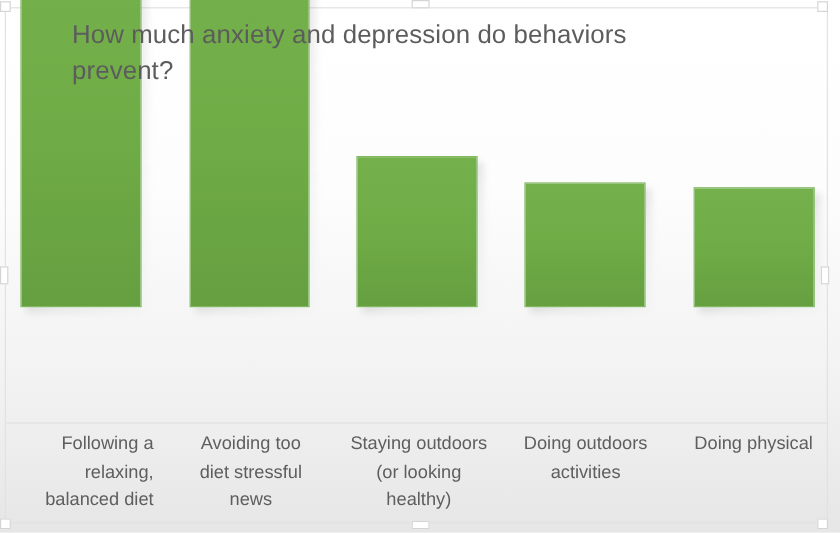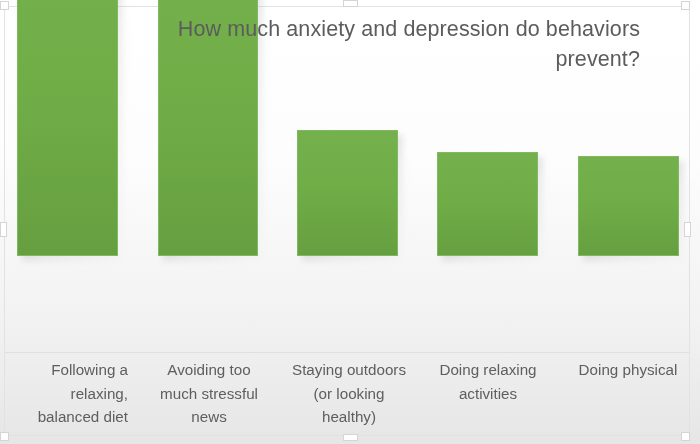--- a/index.html
+++ b/index.html
@@ -53,21 +53,21 @@
   #handle-bl { left: 0px;   top: 432px;}
   #handle-bc { left: 343px; top: 434px;}
   #handle-br { left: 681px; top: 432px;}
 
   
   #chart-title {
     position: absolute;
     left: 60px;
     top: 14px;
     width: 580px;
-    text-align: right;
+    text-align: left;
     font-size: 21.5px;
     line-height: 30px;
     color: #5c5c5c;
     letter-spacing: 0.1px;
     z-index: 5;
   }
 
   
   #plot-area {
     position: absolute;
@@ -179,32 +179,32 @@
   <div id="category-axis">
 
     <div class="cat-label" style="left:8px; width:120px;text-align:right;">
       <div>Following a</div>
       <div>relaxing,</div>
       <div>balanced diet</div>
     </div>
 
     <div class="cat-label" style="left:146px; width:126px;">
       <div>Avoiding too</div>
-      <div>much stressful</div>
+      <div>diet stressful</div>
       <div>news</div>
     </div>
 
     <div class="cat-label" style="left:281px; width:136px;">
       <div>Staying outdoors</div>
       <div>(or looking</div>
       <div>healthy)</div>
     </div>
 
     <div class="cat-label" style="left:424px; width:128px;">
-      <div>Doing relaxing</div>
+      <div>Doing outdoors</div>
       <div>activities</div>
     </div>
 
     <div class="cat-label" style="left:565px; width:126px;">
       <div>Doing physical</div>
     </div>
 
   </div>
 
   <div class="handle corner" id="handle-tl"></div>

